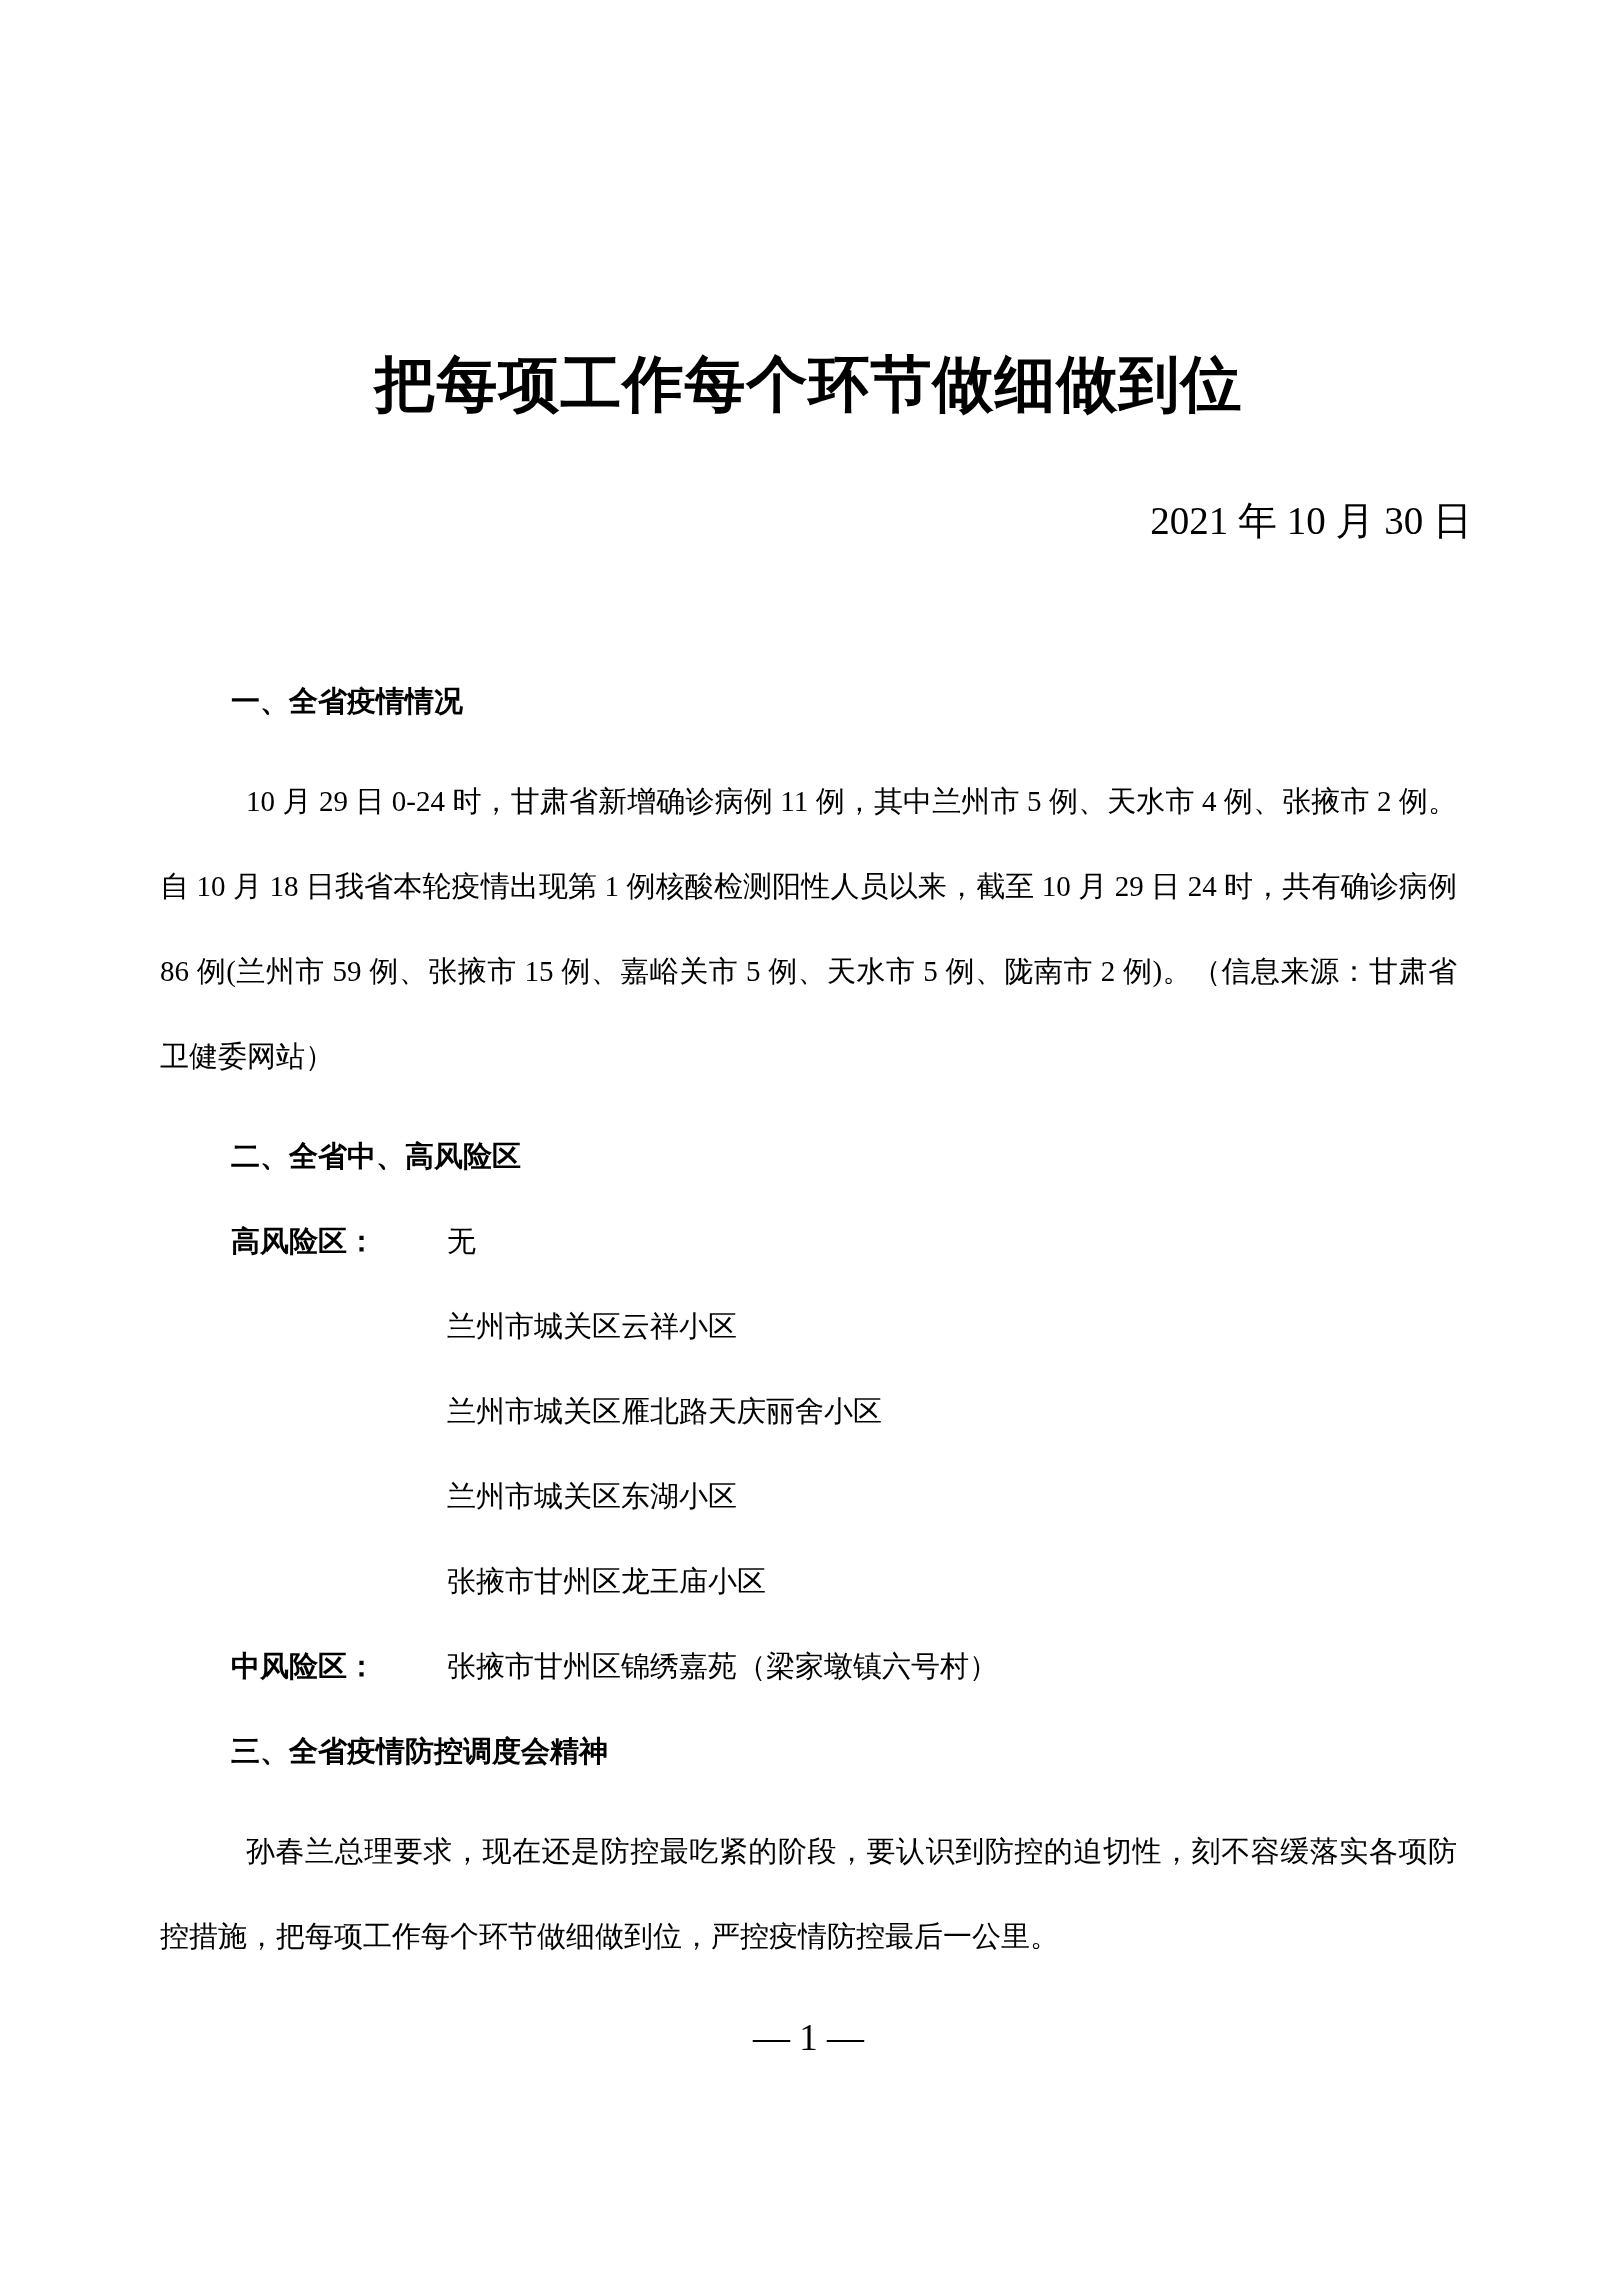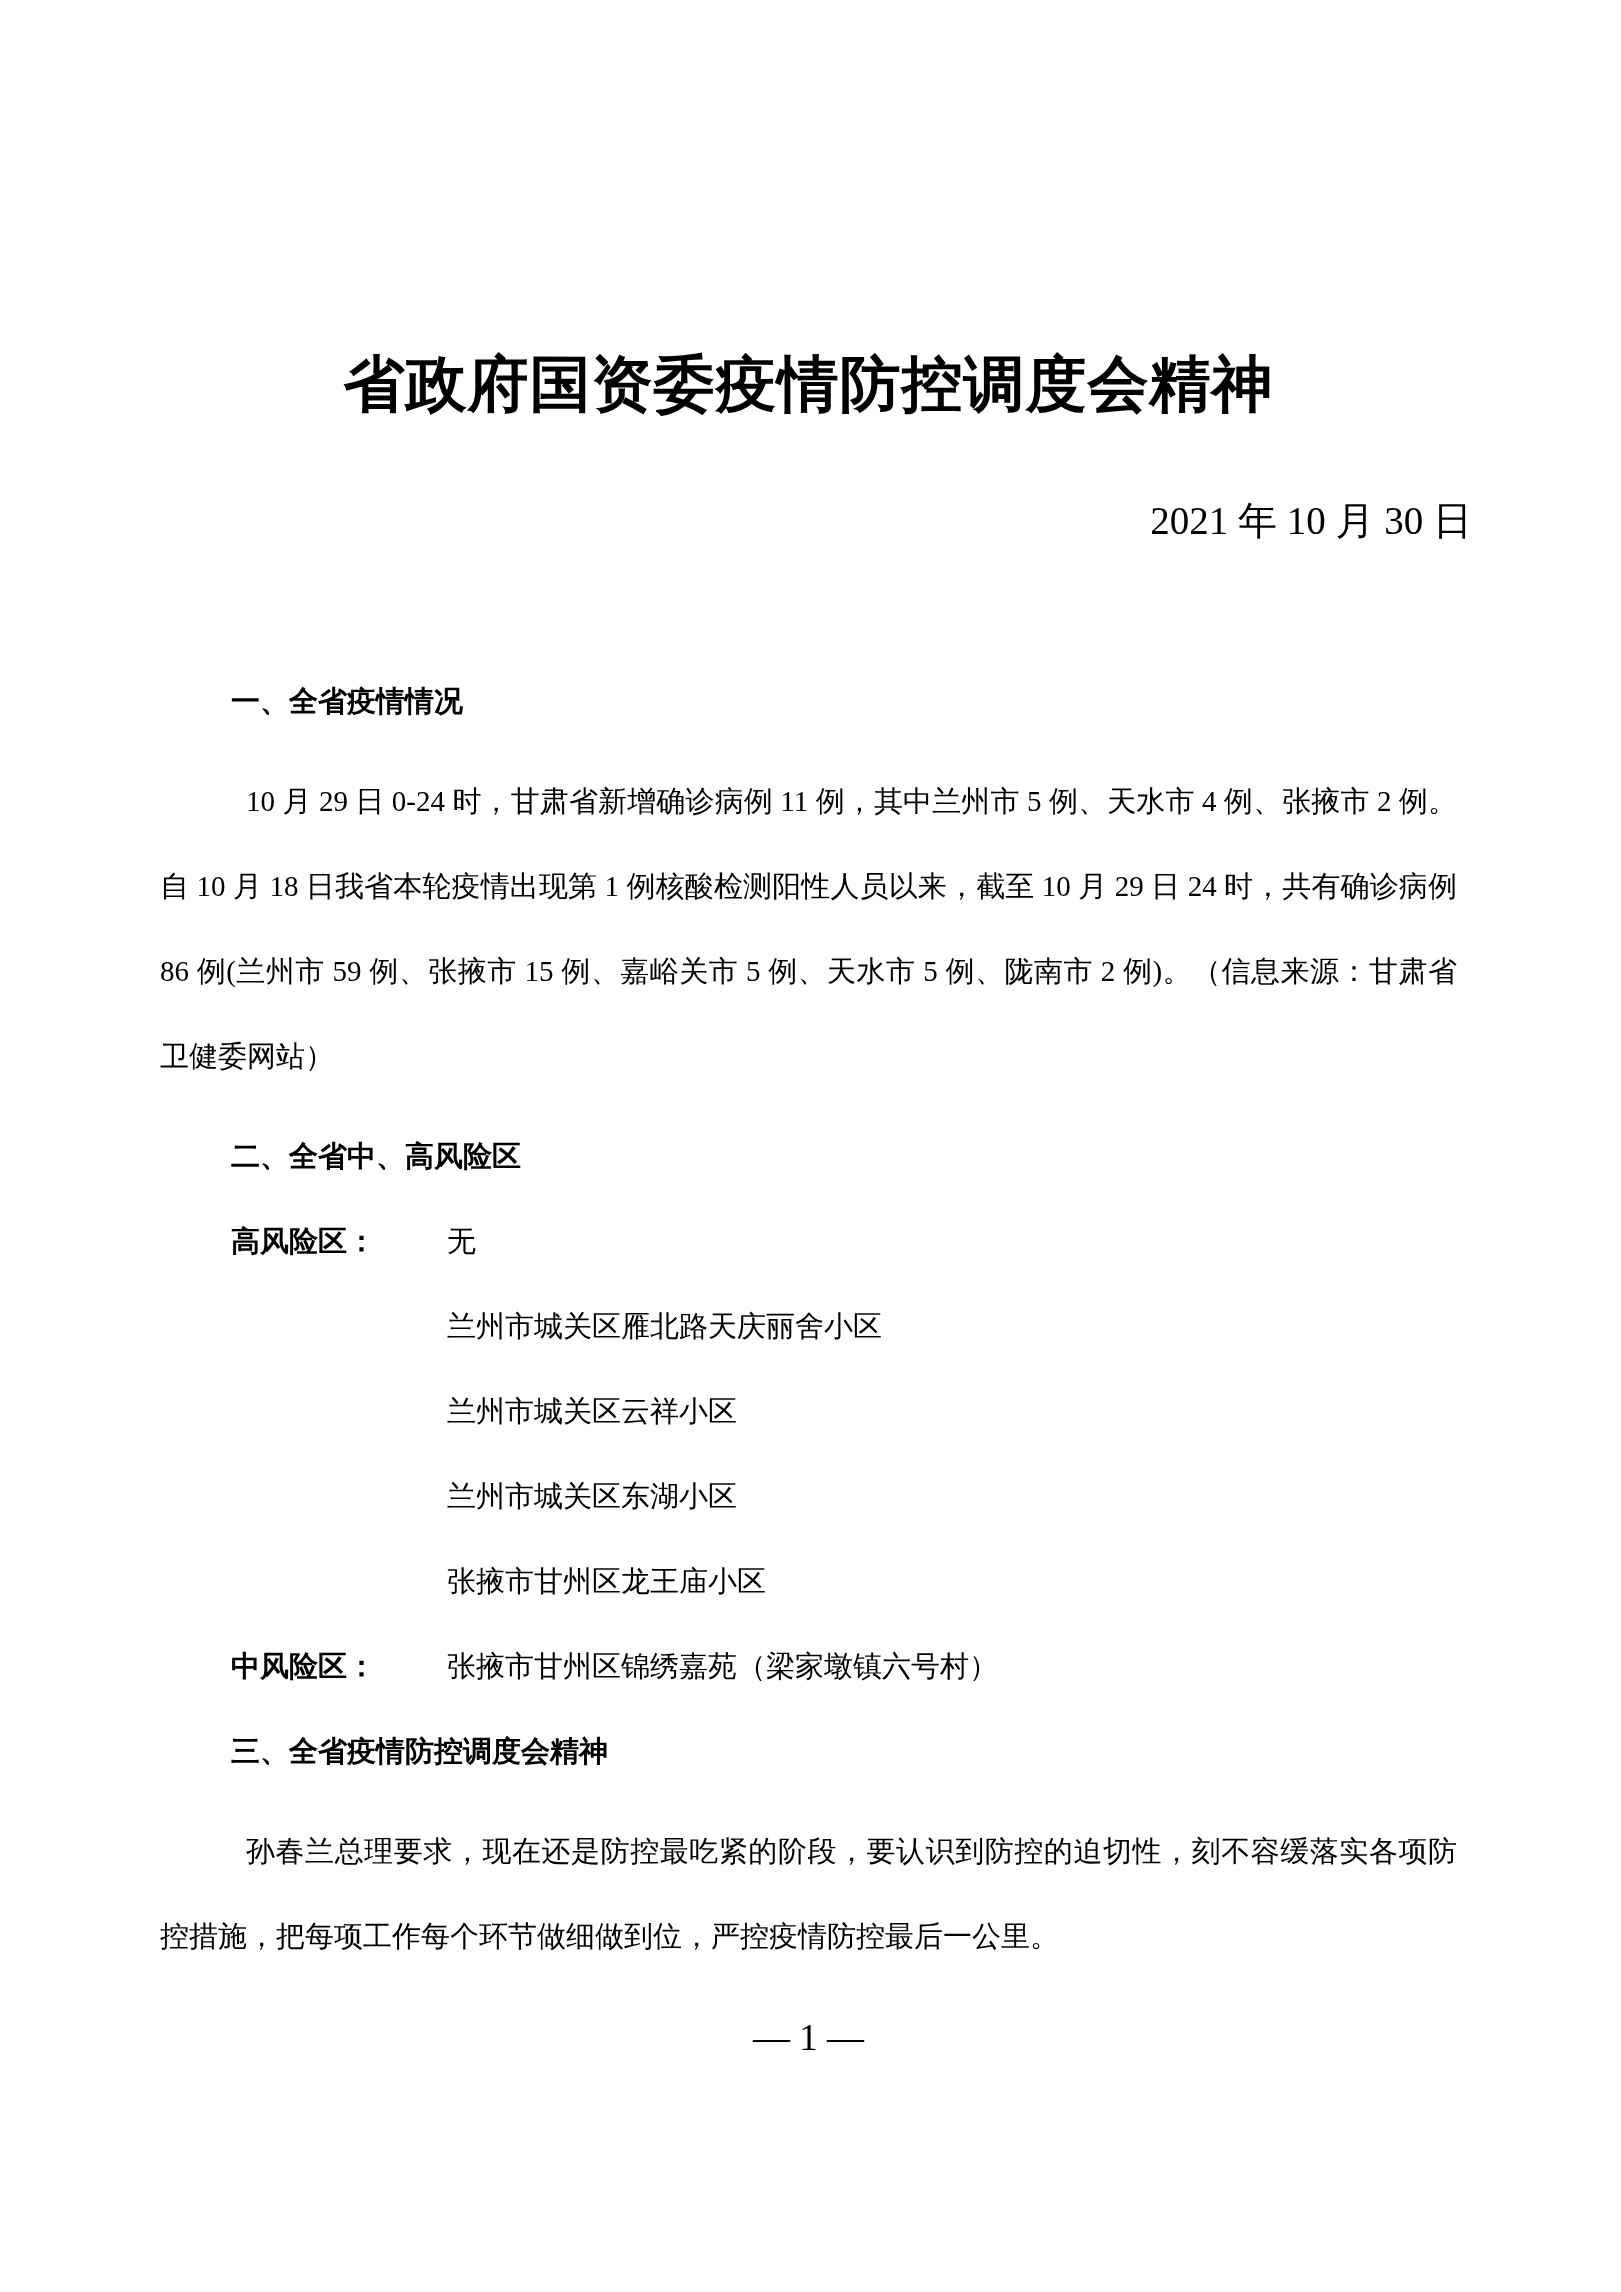--- a/index.html
+++ b/index.html
@@ -81,42 +81,42 @@
     font-size: 37px;
     line-height: 59px;
     font-family: "Liberation Serif", "DejaVu Serif", serif;
   }
 </style>
 </head>
 <body>
 
 <div class="page">
 
-  <h1 class="doc-title">省政府国资委疫情防控调度会精神</h1>
+  <h1 class="doc-title">把每项工作每个环节做细做到位</h1>
 
   <div class="doc-date">2021 年 10 月 30 日</div>
 
   <div class="doc-content">
 
     <div class="section-heading">一、全省疫情情况</div>
 
     <p class="body-para">10 月 29 日 0-24 时，甘肃省新增确诊病例 11 例，其中兰州市 5 例、天水市 4 例、张掖市 2 例。自 10 月 18 日我省本轮疫情出现第 1 例核酸检测阳性人员以来，截至 10 月 29 日 24 时，共有确诊病例 86 例(兰州市 59 例、张掖市 15 例、嘉峪关市 5 例、天水市 5 例、陇南市 2 例)。（信息来源：甘肃省卫健委网站）</p>
 
     <div class="section-heading">二、全省中、高风险区</div>
 
     <div class="risk-row">
       <span class="risk-label">高风险区：</span>
       <span class="risk-value">无</span>
     </div>
 
     <div class="risk-row">
       <span class="risk-label">中风险区：</span>
       <div class="risk-areas">
+        <div class="risk-area">兰州市城关区云祥小区</div>
         <div class="risk-area">兰州市城关区雁北路天庆丽舍小区</div>
-        <div class="risk-area">兰州市城关区云祥小区</div>
         <div class="risk-area">兰州市城关区东湖小区</div>
         <div class="risk-area">张掖市甘州区龙王庙小区</div>
         <div class="risk-area">张掖市甘州区锦绣嘉苑（梁家墩镇六号村）</div>
       </div>
     </div>
 
     <div class="section-heading">三、全省疫情防控调度会精神</div>
 
     <p class="body-para">孙春兰总理要求，现在还是防控最吃紧的阶段，要认识到防控的迫切性，刻不容缓落实各项防控措施，把每项工作每个环节做细做到位，严控疫情防控最后一公里。</p>
 

